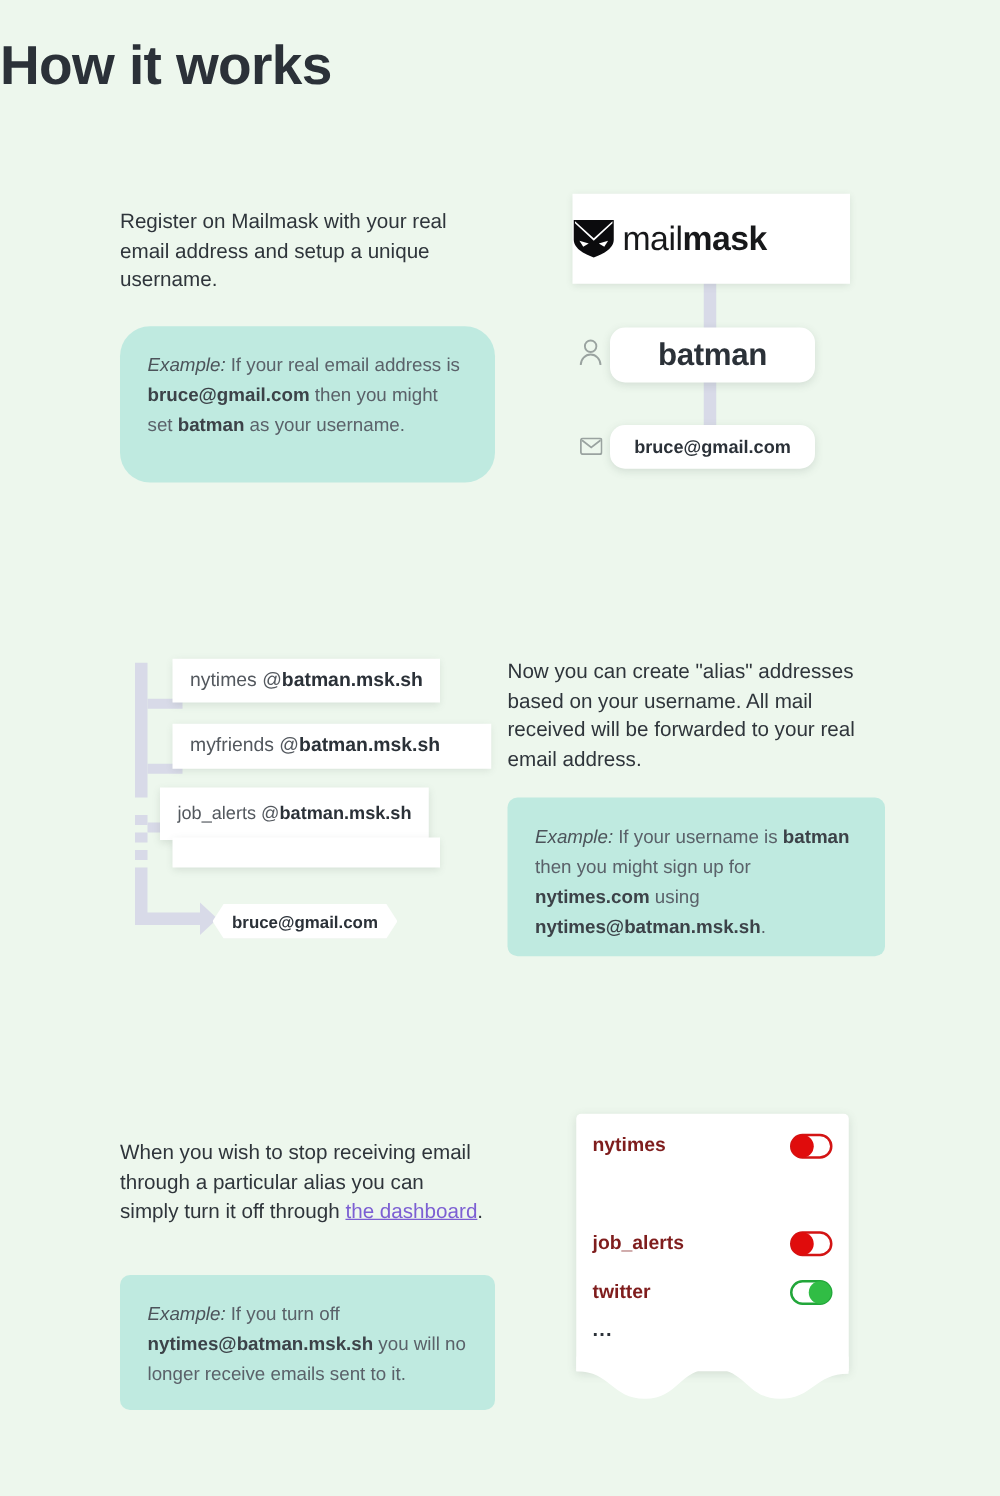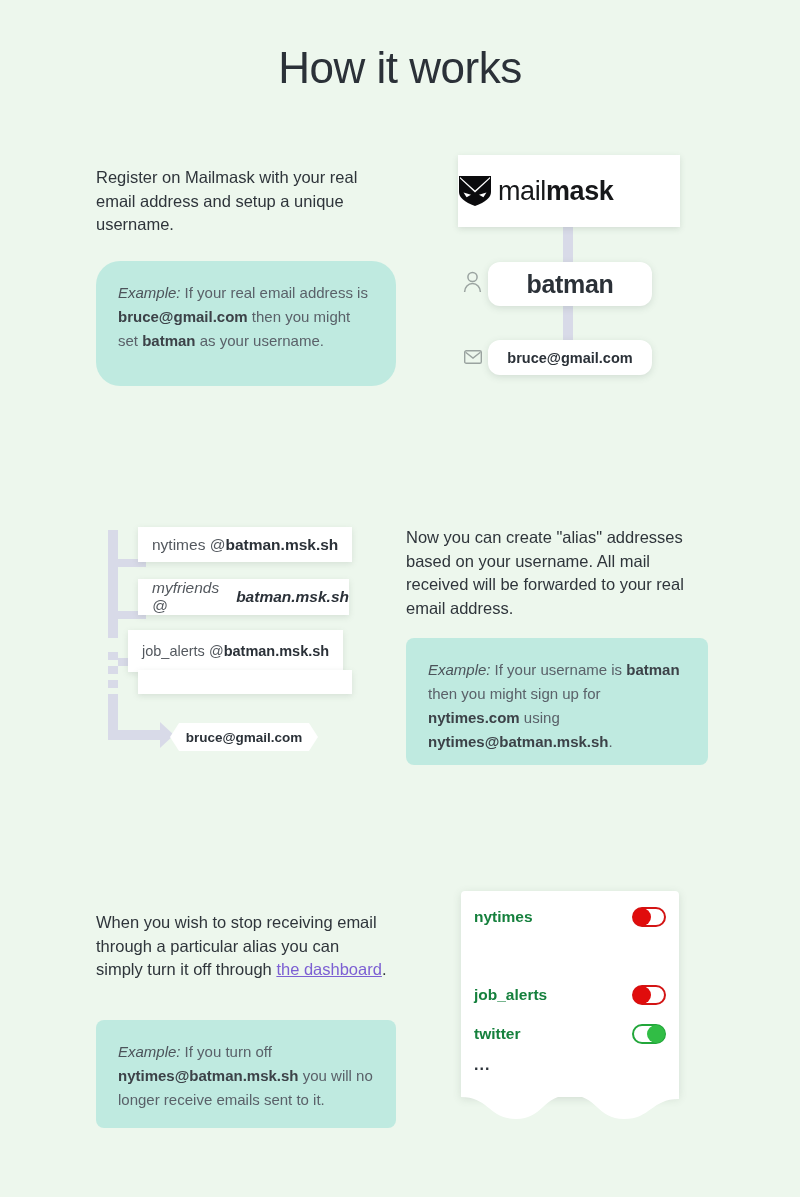--- a/index.html
+++ b/index.html
@@ -7,24 +7,22 @@
     width: 800px; height: 1197px;
     background: #edf7ed;
     font-family: "Liberation Sans", sans-serif;
     overflow: hidden;
   }
   .page { position: relative; width: 800px; height: 1197px; }
 
   
   .title {
     position: absolute; top: 28px; left: 0; width: 800px;
-    text-align: center;
-    font-size: 44px; font-weight: normal; letter-spacing: -0.5px;
+    font-size: 44px; font-weight: bold; letter-spacing: -0.5px;
     color: #2b3138;
-    margin-top: 15px;
   }
 
   
   .copy {
     position: absolute;
     font-size: 16.5px; line-height: 23.5px; color: #2f353b;
   }
   .copy a {
     color: #7c5fd3; text-decoration: underline;
   }
@@ -100,21 +98,21 @@
   
   .toggle-card {
     position: absolute; left: 461px; top: 891px; width: 218px; height: 206px;
     background: #fff; border-radius: 4px 4px 0 0;
     box-shadow: 0 2px 8px rgba(80,100,90,0.16);
   }
   .toggle-row {
     position: absolute; left: 13px; width: 192px; height: 28px;
     display: flex; align-items: center; justify-content: space-between;
   }
-  .toggle-label { font-size: 15.5px; font-weight: bold; color: #15803d; }
+  .toggle-label { font-size: 15.5px; font-weight: bold; color: #7f1d1d; }
   .switch {
     width: 34px; height: 20px; border-radius: 10px;
     border: 2px solid #d31414; background: #fff;
     position: relative; flex: none;
   }
   .switch .knob {
     position: absolute; top: -1px; left: -1px;
     width: 18px; height: 18px; border-radius: 50%;
     background: #e00c0c;
   }
@@ -193,21 +191,21 @@
     <path d="M52 192 L66 205 L52 218 Z" fill="#d8dae8"></path>
     <rect x="10" y="29" width="28" height="8" fill="#d8dae8"></rect>
     <rect x="10" y="81" width="28" height="8" fill="#d8dae8"></rect>
     <rect x="10" y="128" width="28" height="8" fill="#d8dae8"></rect>
   </svg>
 
   <div class="alias-card" style="left:138px; top:527px; width:214px; height:35px;">
     <span>nytimes @ </span>
       <b>batman.msk.sh</b>
   </div>
-  <div class="alias-card" style="left:138px; top:579px; width:211px; height:36px;font-style:italic;">
+  <div class="alias-card" style="left:138px; top:579px; width:255px; height:36px;">
     <span>myfriends @ </span>
       <b>batman.msk.sh</b>
   </div>
   <div class="alias-card" style="left:128px; top:630px; width:215px; height:42px; font-size:14.5px;">
     <span>job_alerts @ </span>
       <b>batman.msk.sh</b>
   </div>
   <div class="alias-card" style="left:138px; top:670px; width:214px; height:24px;">
     <span></span>
       <b></b>

